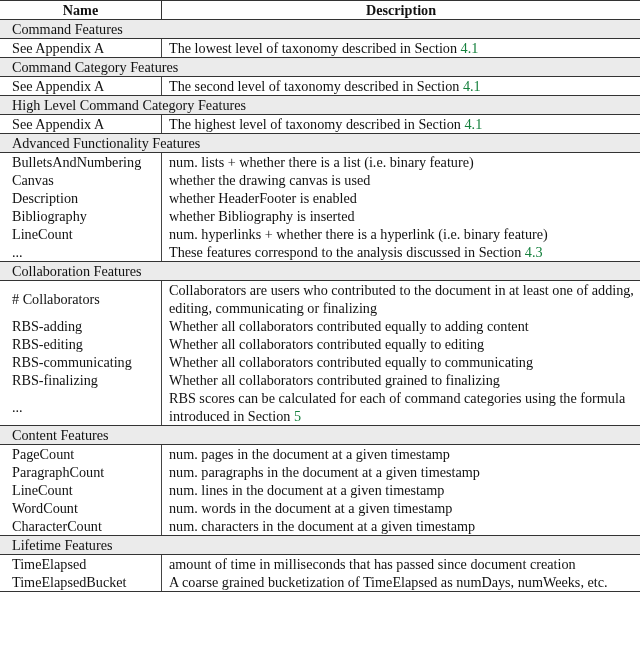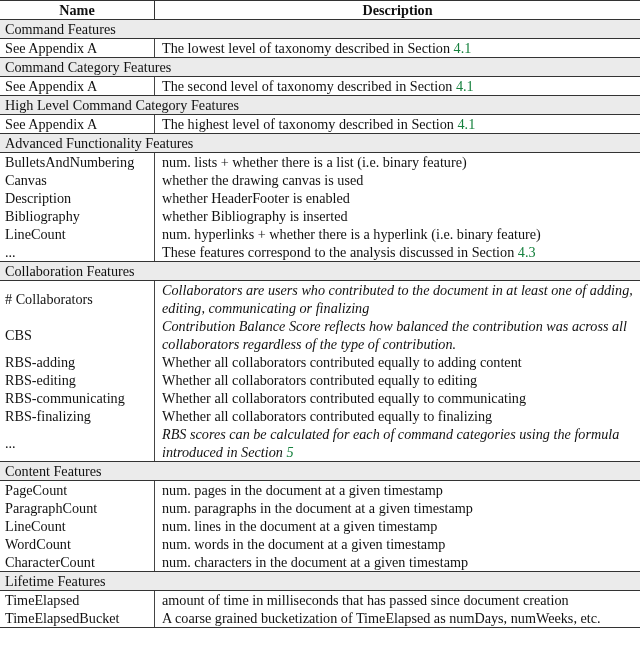--- a/index.html
+++ b/index.html
@@ -1,27 +1,27 @@
 <!DOCTYPE html>
 <html><head>
 <meta charset="utf-8">
 <style>
   html, body { margin:0; padding:0; background:#ffffff; }
   body { width:640px; height:654px; overflow:hidden; font-family:"Liberation Serif","DejaVu Serif",serif; color:#111; }
   table { width:640px; border-collapse:collapse; font-size:14.2px; line-height:18px; }
   th { font-weight:bold; text-align:center; padding:0 4px; height:18px; border-top:1.5px solid #333; border-bottom:1.5px solid #333; }
   th.c1 { border-right:1.5px solid #333;border-radius:7px; }
-  td { padding:0 0 0 5px; vertical-align:middle; white-space:nowrap; }
+  td { padding:0 0 0 12px; vertical-align:middle; white-space:nowrap; }
   td.name { width:149px; border-right:1.5px solid #444; }
   td.desc { padding-left:7px; }
   tr.section td { background:#ebebeb; border-bottom:1.5px solid #333; height:18px; }
   tr.last td { border-bottom:1.5px solid #333; }
   .ref { color:#15803d; }
   tr.two td { height:36px; }
-  td.wrap { white-space:normal;font-style:italic; }
+  td.wrap { white-space:normal; }
 </style>
 </head>
 <body>
 
 <table>
   <thead>
     <tr>
       <th class="c1">Name</th>
       <th>Description</th>
     </tr>
@@ -75,39 +75,35 @@
         <td class="name">...</td>
         <td class="desc"><span>These features correspond to the analysis discussed in Section </span><span class="ref">4.3</span></td>
       </tr>
       <tr class="section">
         <td colspan="2">Collaboration Features</td>
       </tr>
       <tr class="two">
         <td class="name"># Collaborators</td>
         <td class="desc wrap"><span>Collaborators are users who contributed to the document in at least one of adding, editing, communicating or finalizing</span></td>
       </tr>
-      <tr class="two">
-        <td class="name">CBS</td>
-        <td class="desc wrap"><span>Contribution Balance Score reflects how balanced the contribution was across all collaborators regardless of the type of contribution.</span></td>
-      </tr>
       <tr>
         <td class="name">RBS-adding</td>
         <td class="desc"><span>Whether all collaborators contributed equally to adding content</span></td>
       </tr>
       <tr>
         <td class="name">RBS-editing</td>
         <td class="desc"><span>Whether all collaborators contributed equally to editing</span></td>
       </tr>
       <tr>
         <td class="name">RBS-communicating</td>
         <td class="desc"><span>Whether all collaborators contributed equally to communicating</span></td>
       </tr>
       <tr>
         <td class="name">RBS-finalizing</td>
-        <td class="desc"><span>Whether all collaborators contributed equally to finalizing</span></td>
+        <td class="desc"><span>Whether all collaborators contributed grained to finalizing</span></td>
       </tr>
       <tr class="last two">
         <td class="name">...</td>
         <td class="desc wrap"><span>RBS scores can be calculated for each of command categories using the formula introduced in Section </span><span class="ref">5</span></td>
       </tr>
       <tr class="section">
         <td colspan="2">Content Features</td>
       </tr>
       <tr>
         <td class="name">PageCount</td>

